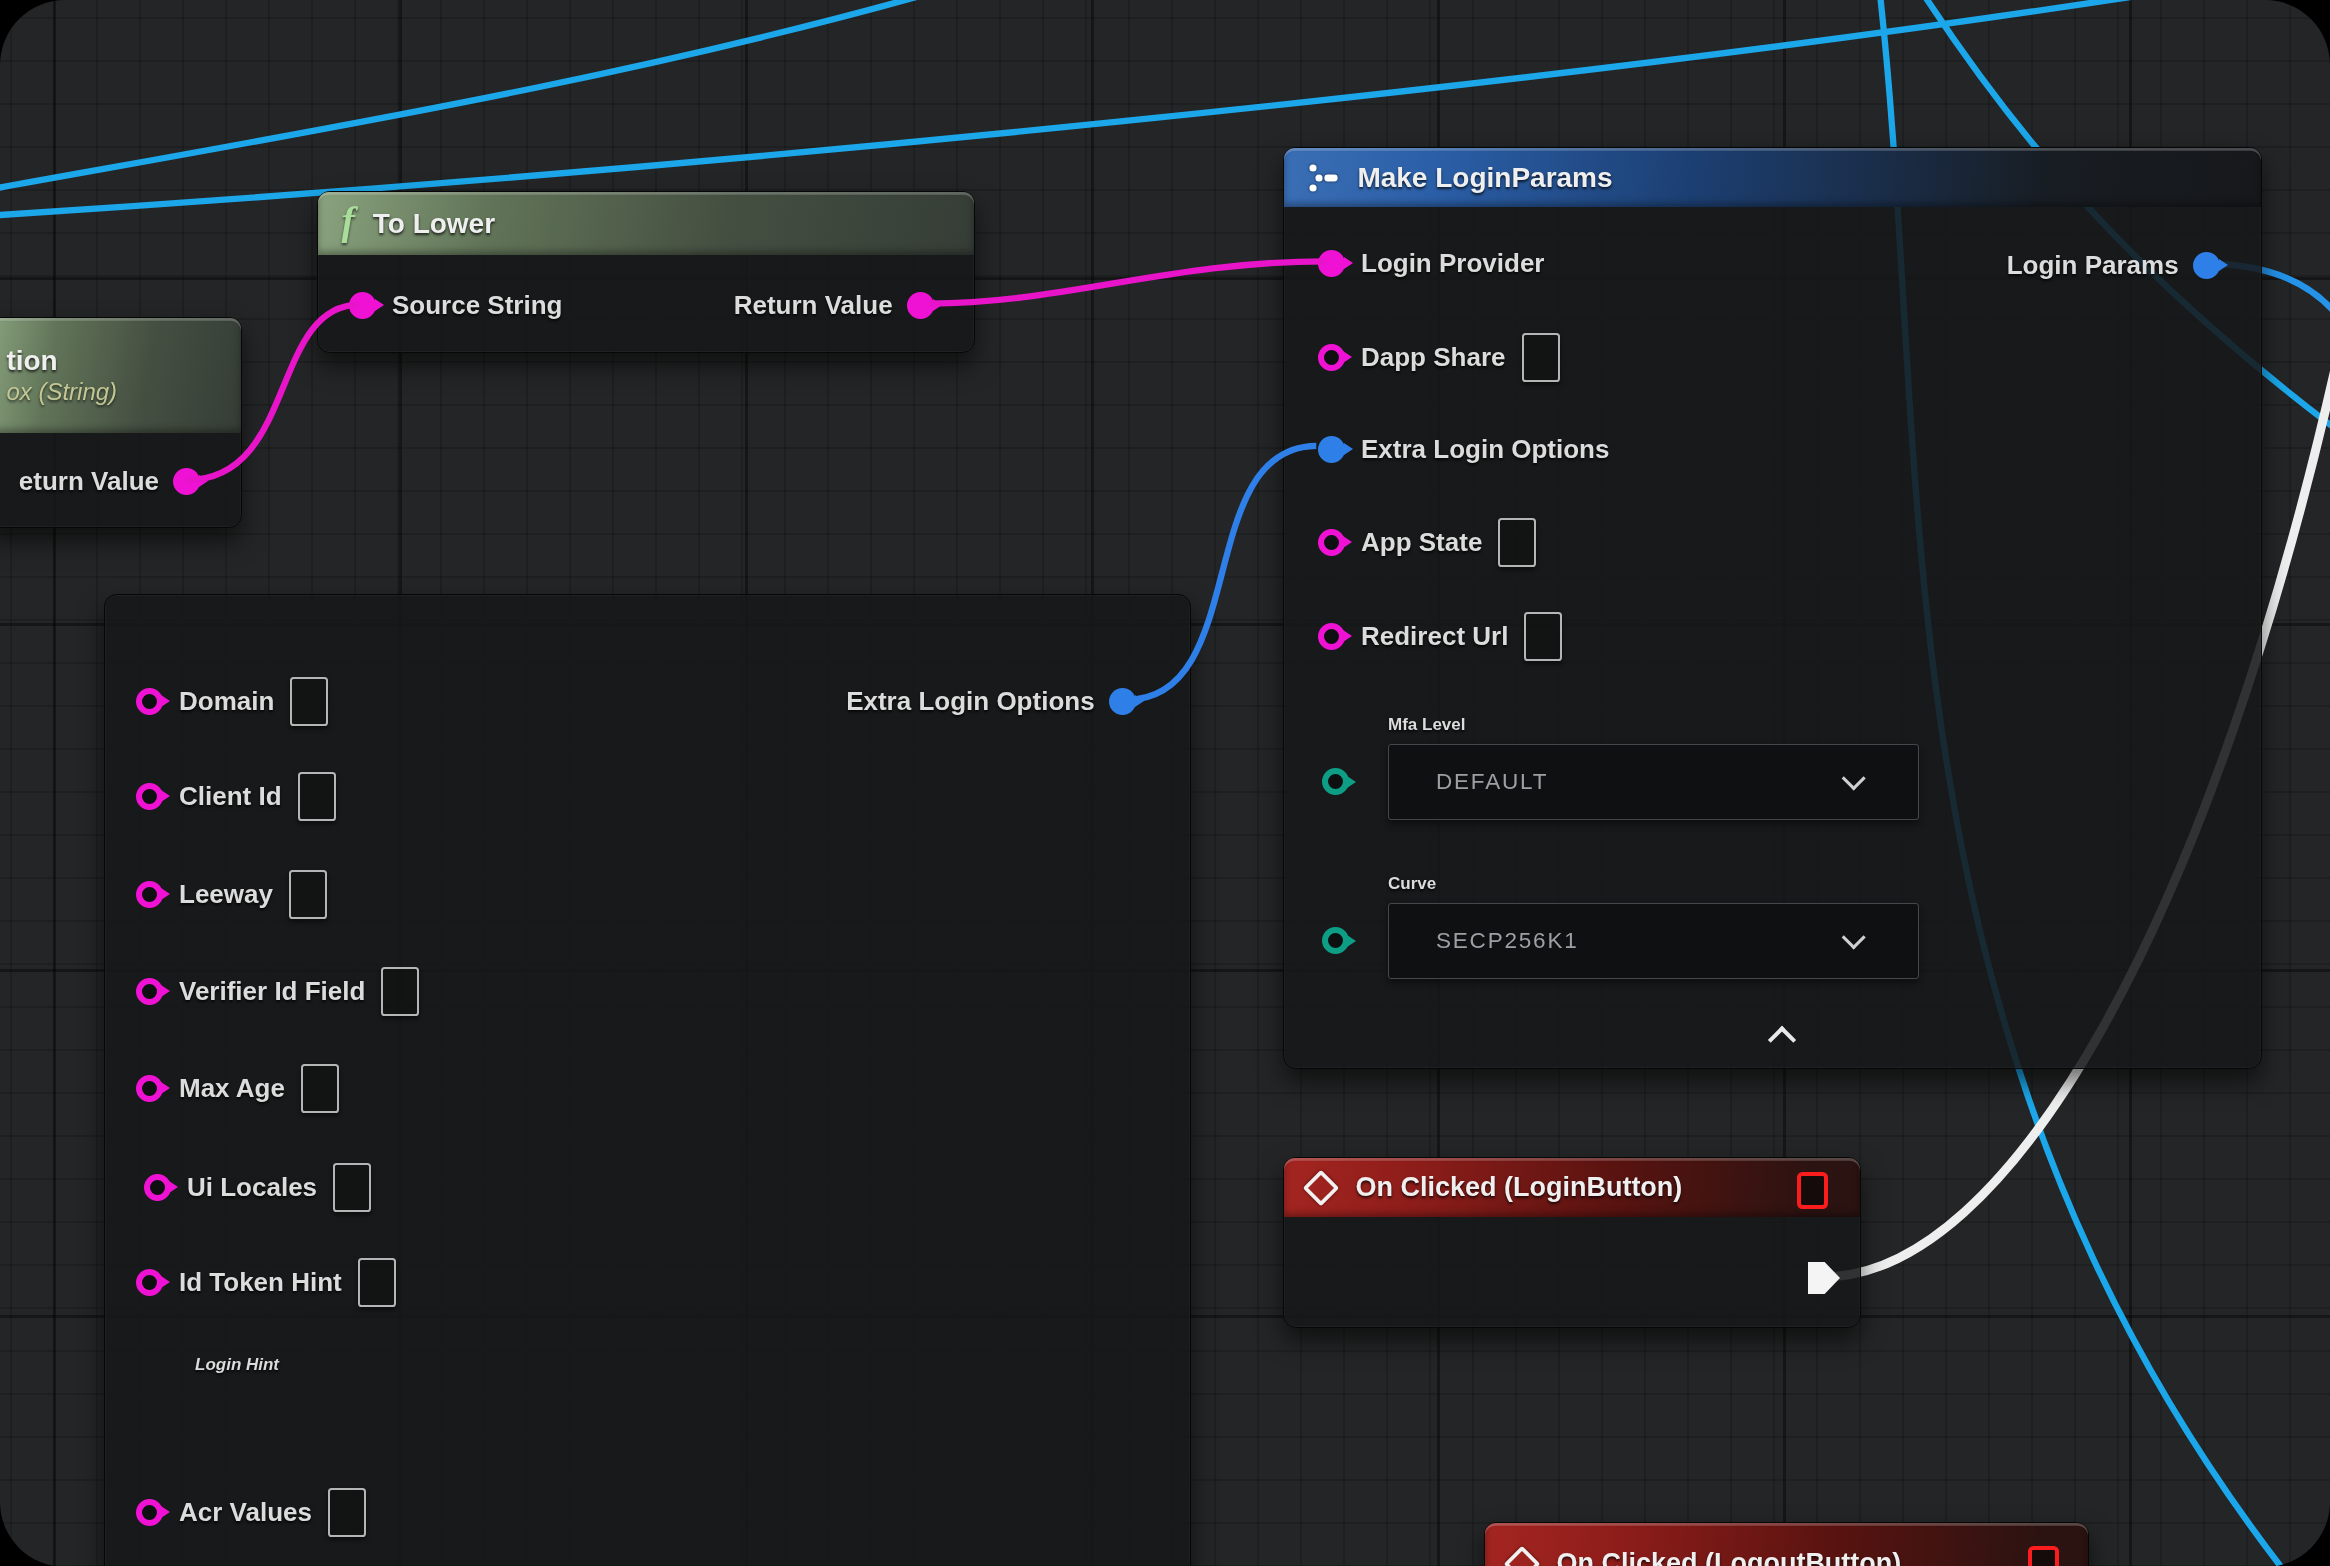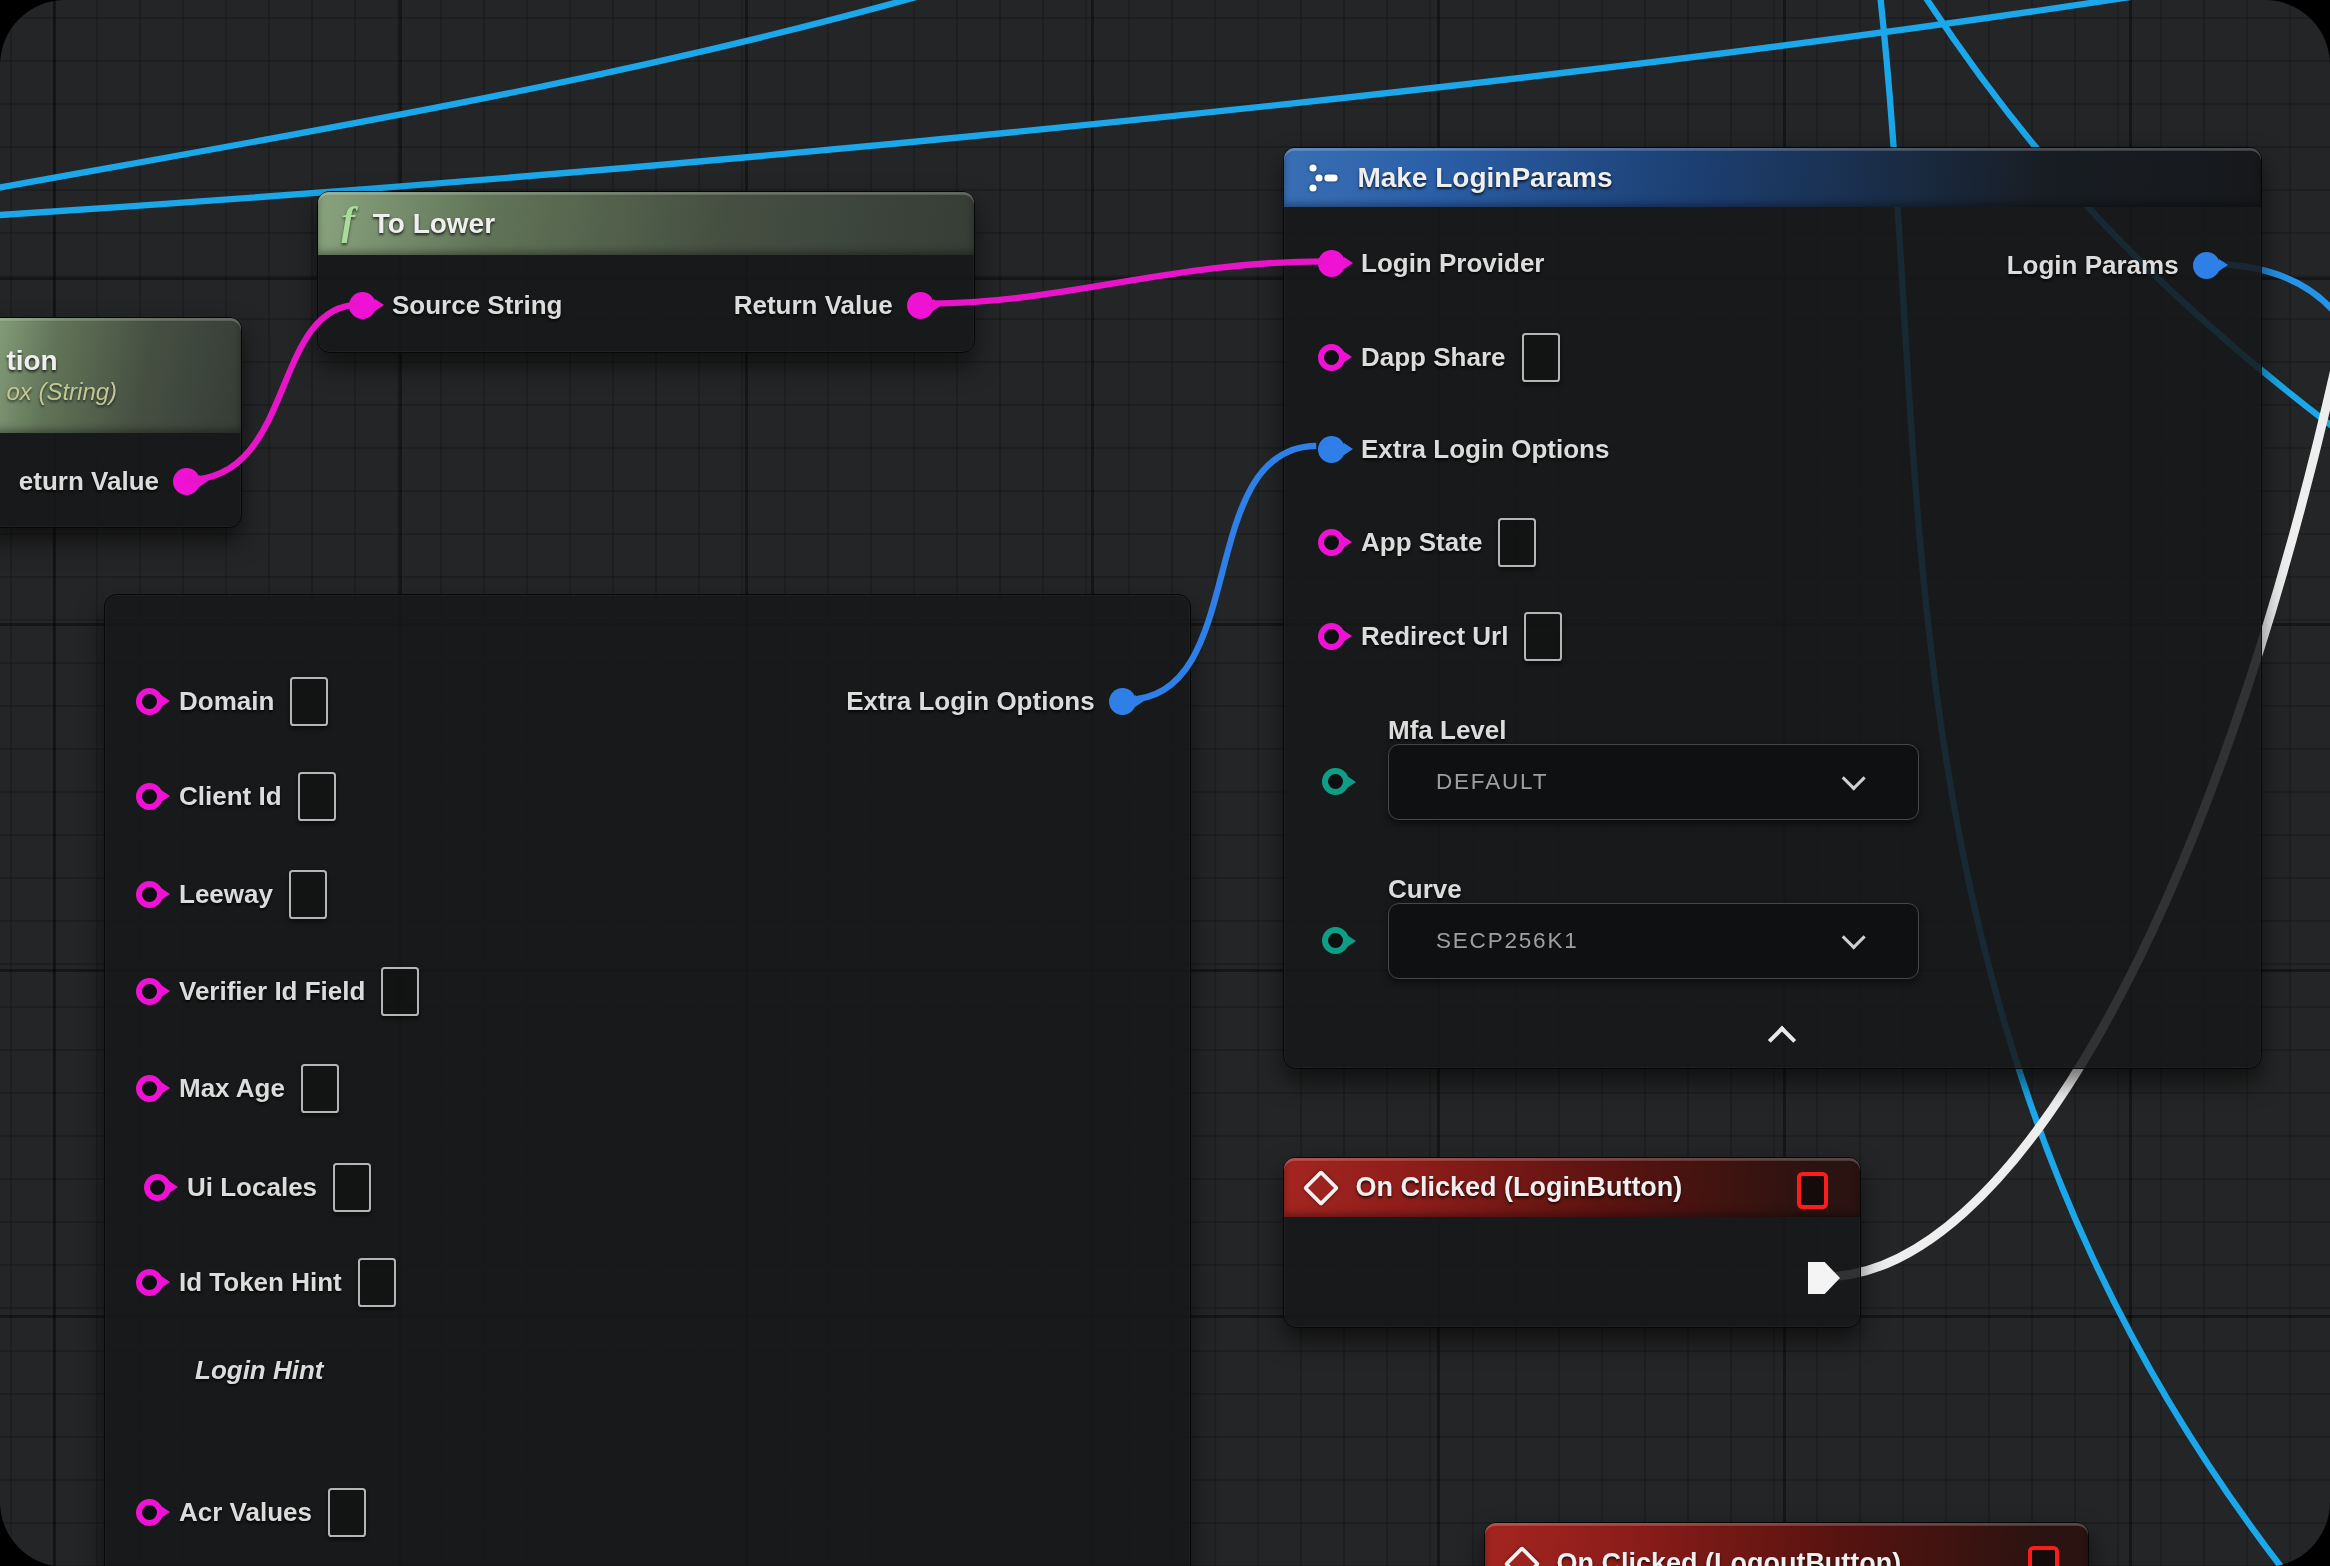--- a/index.html
+++ b/index.html
@@ -37,28 +37,28 @@
     border-left:9px solid currentColor;border-top:6.3px solid transparent;border-bottom:6.3px solid transparent;}
   .pin.f::after{left:26px;}
   .pin.h::after{left:19px;}
   .c-str{color:#ef12d4;} .c-struct{color:#2e7fe8;} .c-enum{color:#0d9e85;}
   .vbox{width:34px;height:45px;border:2.7px solid #b4b5b6;border-radius:3.6px;background:rgba(10,10,10,.35);
     box-shadow:0 2.7px 4.5px rgba(0,0,0,.5);}
   .textfield{box-sizing:border-box;border:2.7px solid #96979a;border-radius:3.6px;background:rgba(10,11,11,.6);
     color:#e9e9e9;font-size:27px;display:flex;align-items:center;padding:0 12.6px;white-space:nowrap;
     box-shadow:0 2.7px 5.4px rgba(0,0,0,.5);}
   .dropdown{position:absolute;box-sizing:border-box;width:531px;height:76px;background:#0f1012;
-    border:1.8px solid #45474a;border-radius:11px;display:flex;align-items:center;
+    border:1.8px solid #45474a;border-radius:3px;display:flex;align-items:center;
     box-shadow:0 3.6px 7.2px rgba(0,0,0,.45);}
   .ddtext{margin-left:47px;font-size:22.5px;letter-spacing:1.8px;color:#9da0a2;font-weight:400;}
   .chev-down{position:absolute;right:56px;top:25px;width:14.4px;height:14.4px;border-right:3.6px solid #cdd0d1;
     border-bottom:3.6px solid #cdd0d1;transform:rotate(45deg);}
   .chev-up{position:absolute;width:16px;height:16px;border-right:4.5px solid #e9e9e9;
     border-bottom:4.5px solid #e9e9e9;transform:rotate(-135deg);}
-  .fieldlabel{position:absolute;font-size:26px;font-weight:700;color:#dcdcdc;text-shadow:0 1.8px 2.7px rgba(0,0,0,.8);}
+  .fieldlabel{position:absolute;font-size:17px;font-weight:700;color:#dcdcdc;text-shadow:0 1.8px 2.7px rgba(0,0,0,.8);}
   .diamond{flex:0 0 auto;width:20px;height:20px;border:4.5px solid #f1f1f1;border-radius:2.7px;
     transform:rotate(45deg) scale(.92);box-shadow:0 0 3.6px rgba(0,0,0,.5);}
   .delegate{position:absolute;width:23.4px;height:29px;border:4.5px solid #fb1d1d;border-radius:5.4px;
     background:#150b0b;box-sizing:content-box;}
   .execpin{position:absolute;width:32px;height:32px;background:#f4f4f4;
     clip-path:polygon(0 0,52% 0,100% 50%,52% 100%,0 100%);filter:drop-shadow(0 1.8px 1.8px rgba(0,0,0,.6));}
   .structicon svg{display:block;filter:drop-shadow(0 0.9px 1.8px rgba(0,0,0,.6));}
 </style>
 </head>
 <body>

